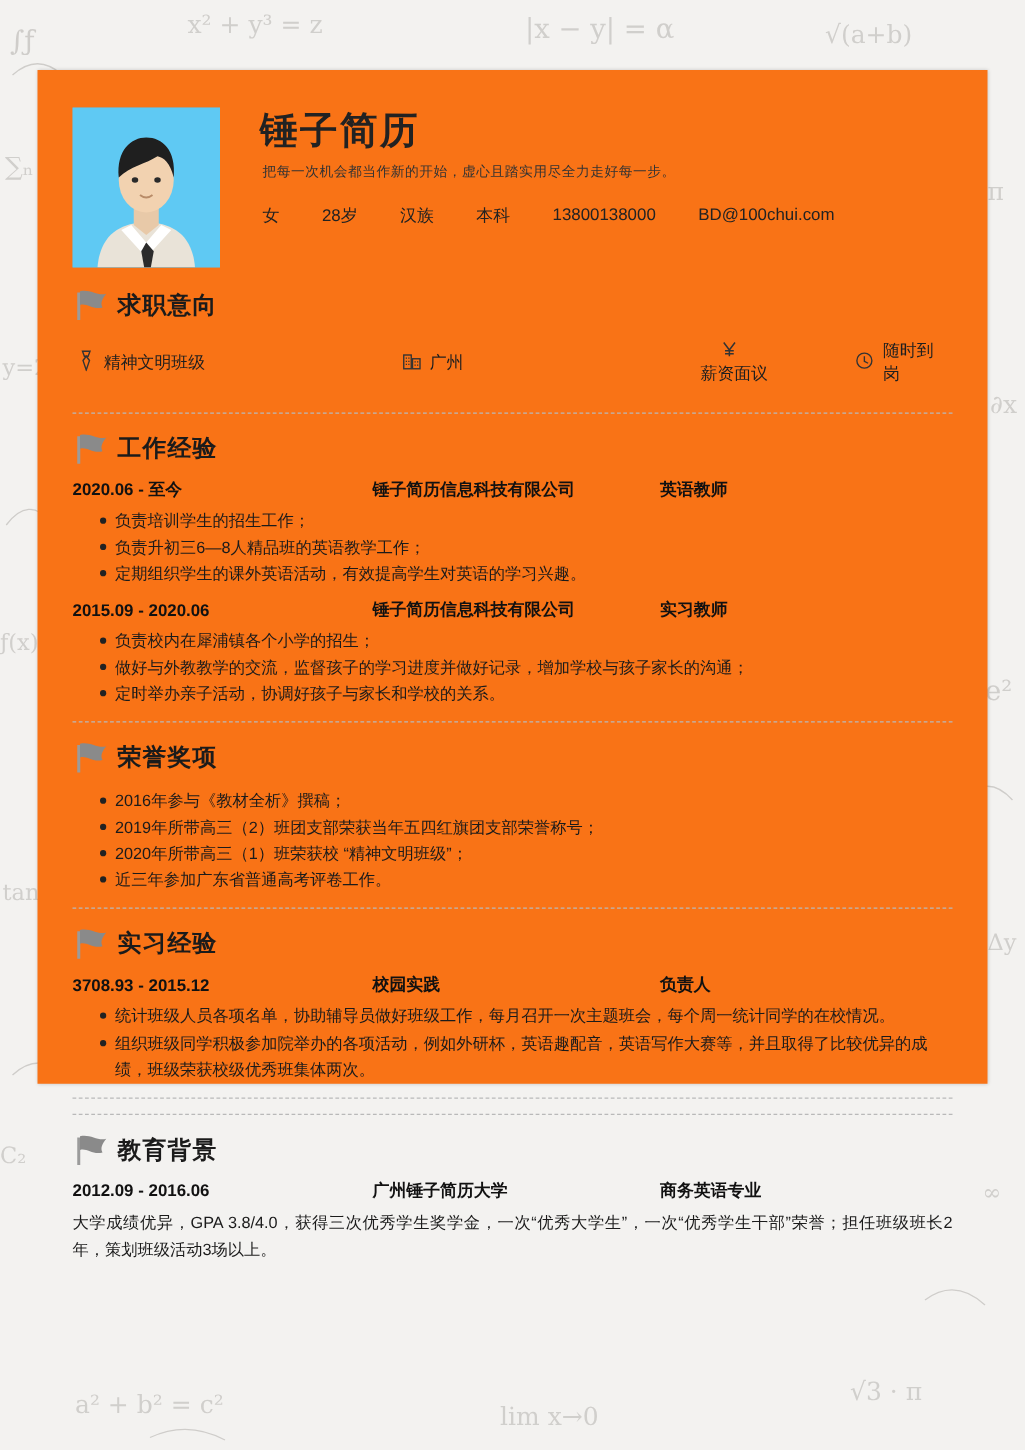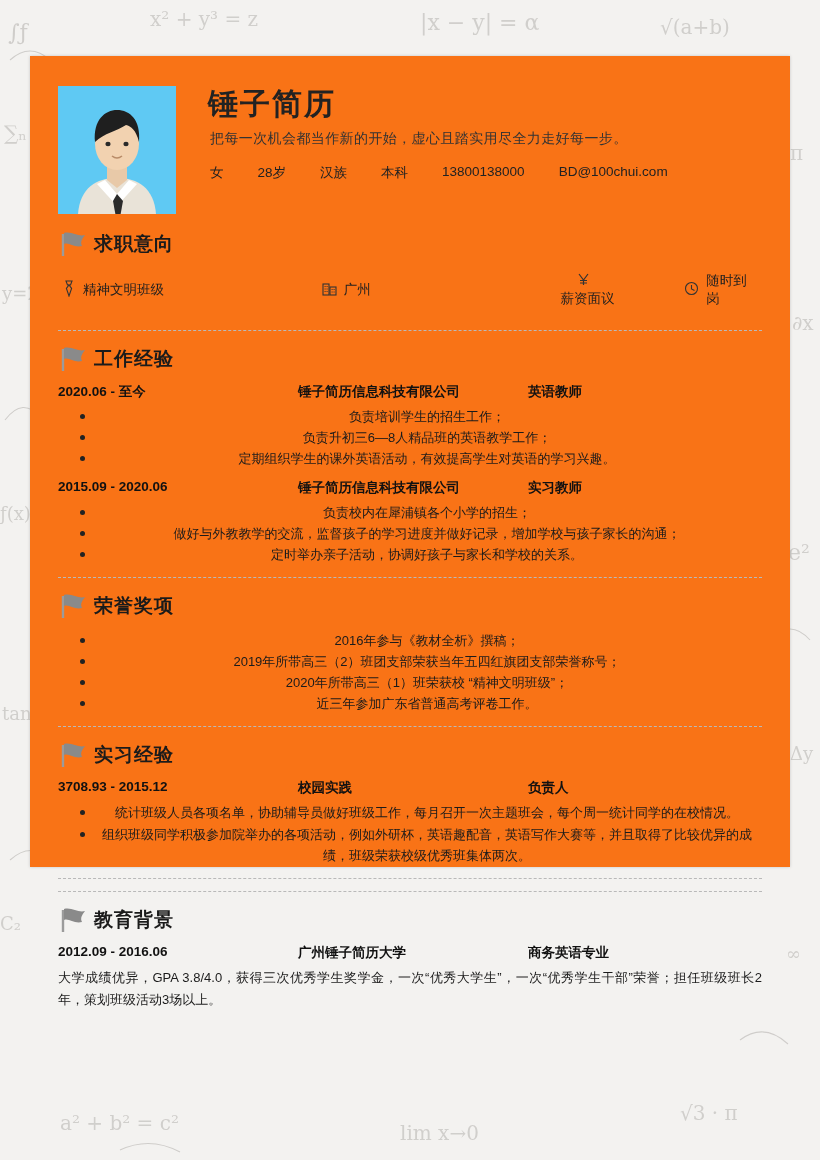--- a/index.html
+++ b/index.html
@@ -58,21 +58,21 @@
     top: 28px;
     font-size: 30px;
     font-weight: bold;
     color: #222;
     letter-spacing: 2px;
   }
   .motto {
     position: absolute;
     left: 180px;
     top: 74px;
-    font-size: 14px;
+    font-size: 11px;
     color: #333;
     letter-spacing: 0.4px;
     text-align: right;
   }
   .basic-row {
     position: absolute;
     left: 180px;
     top: 108px;
     width: 550px;
     display: flex;
@@ -117,37 +117,37 @@
   .intent .i3 { width: 200px; flex-direction: column; }
 
   
   .exp-row {
     display: flex;
     font-size: 13.5px;
     font-weight: bold;
     color: #111;
     margin-top: 8px;
     margin-bottom: 5px;
+    align-items: center;
   }
   .exp-row .date { width: 240px; }
   .exp-row .org  { width: 230px; }
   .exp-row .role { flex: 1; }
 
   ul.bullets {
     margin: 0 0 10px 0;
     padding-left: 22px;
     list-style: none;
   }
   ul.bullets li {
     position: relative;
     font-size: 13px;
     color: #1b1b1b;
     line-height: 1.62;
     padding-left: 12px;
-    text-align: center;
   }
   ul.bullets li:before {
     content: "";
     position: absolute;
     left: 0;
     top: 8px;
     width: 5px;
     height: 5px;
     border-radius: 50%;
     background: #222;

